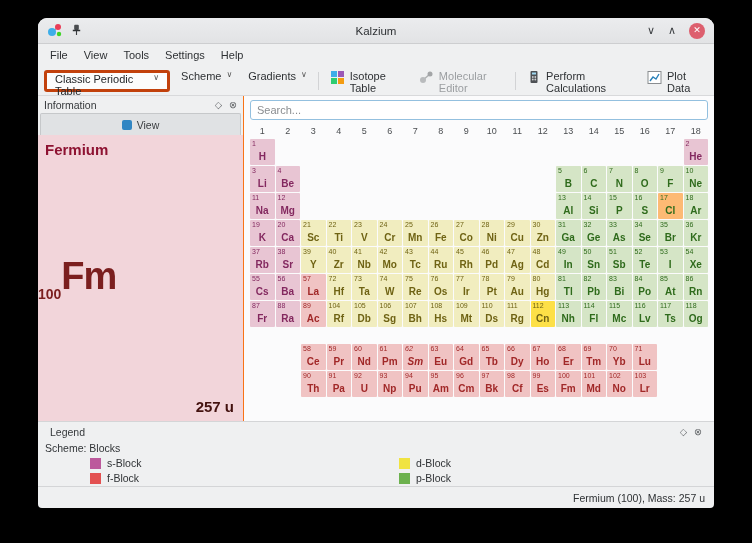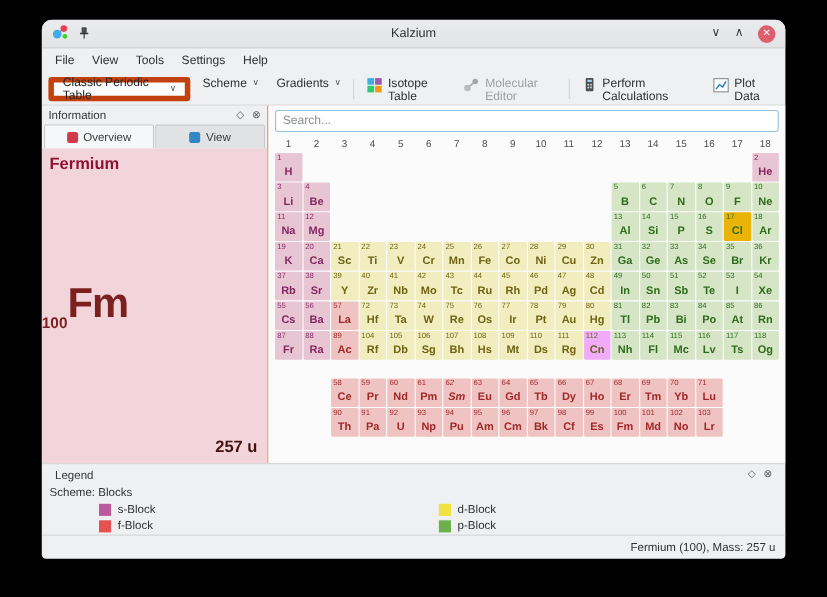--- a/index.html
+++ b/index.html
@@ -10,21 +10,21 @@
   .tb-left{display:flex;align-items:center;gap:7px;z-index:1}
   .tb-title{position:absolute;left:0;right:0;text-align:center;font-size:11.5px;color:#2e3134}
   .tb-controls{margin-left:auto;display:flex;align-items:center;gap:13px;z-index:1}
   .win-glyph{font-size:11px;color:#3a3d40;line-height:1}
   .win-close{width:16px;height:16px;border-radius:50%;background:#dd5f6e;color:#fff;display:flex;align-items:center;justify-content:center;font-size:9px;line-height:1}
 
   .menubar{flex:0 0 22px;display:flex;align-items:center;padding:0 4px}
   .menu-item{padding:3px 8px;color:#2e3134}
 
   .toolbar{flex:0 0 30px;display:flex;align-items:center;padding:0 6px;gap:6px;border-bottom:1px solid #d8d9db}
-  .combo{display:flex;align-items:center;gap:8px;background:#fcfcfc;border:5px solid #c2410c;border-radius:3px;height:22px;padding:0 8px}
+  .combo{display:flex;align-items:flex-start;gap:8px;background:#fcfcfc;border:3px solid #c2410c;border-radius:3px;height:22px;padding:0 8px}
   .arr{font-size:8px;color:#555}
   .toolbtn{display:flex;align-items:flex-start;gap:5px;height:22px;padding:0 5px;border-radius:3px;color:#2e3134}
   .toolbtn.disabled{color:#9b9ea1}
   .tb-sep{width:1px;height:18px;background:#d2d3d5}
   .toolbtn svg{display:block}
 
   .main{flex:1;display:flex;min-height:0}
   .sidebar{width:206px;display:flex;flex-direction:column;border-right:1px solid #f97316}
   .dock-header{height:17px;display:flex;align-items:center;padding:0 6px;font-size:10.5px;color:#35383b}
   .dock-btns{margin-left:auto;display:flex;gap:7px;align-items:center}
@@ -164,24 +164,20 @@
     <div class="main">
       <div class="sidebar">
         <div class="dock-header">
           <span>Information</span>
           <span class="dock-btns">
             <span class="dock-btn">◇</span>
             <span class="dock-btn">⊗</span>
           </span>
         </div>
         <div class="tabbar">
-          <div class="tab active">
-            <span class="tabicon red"></span>
-            <span>Overview</span>
-          </div>
           <div class="tab">
             <span class="tabicon blue"></span>
             <span>View</span>
           </div>
         </div>
         <div class="overview-panel">
           <div class="el-name">Fermium</div>
           <div class="el-symbol">
             <span class="el-num">100</span><span class="el-sym">Fm</span>
           </div>
@@ -267,21 +263,21 @@
               <span class="sym">Si</span>
             </div>
             <div class="tile" style="background: rgb(213, 229, 198); color: rgb(47, 107, 28); grid-area: 4 / 15;">
               <span class="num">15</span>
               <span class="sym">P</span>
             </div>
             <div class="tile" style="background: rgb(213, 229, 198); color: rgb(47, 107, 28); grid-area: 4 / 16;">
               <span class="num">16</span>
               <span class="sym">S</span>
             </div>
-            <div class="tile" style="background: #eab308; color: rgb(47, 107, 28); grid-area: 4 / 17;">
+            <div class="tile" style="background: #fdba74; color: rgb(47, 107, 28); grid-area: 4 / 17;">
               <span class="num">17</span>
               <span class="sym">Cl</span>
             </div>
             <div class="tile" style="background: rgb(213, 229, 198); color: rgb(47, 107, 28); grid-area: 4 / 18;">
               <span class="num">18</span>
               <span class="sym">Ar</span>
             </div>
             <div class="tile" style="background: rgb(232, 197, 211); color: rgb(131, 40, 95); grid-area: 5 / 1;">
               <span class="num">19</span>
               <span class="sym">K</span>
@@ -535,21 +531,21 @@
               <span class="sym">Mt</span>
             </div>
             <div class="tile" style="background: rgb(241, 237, 191); color: rgb(111, 99, 20); grid-area: 8 / 10;">
               <span class="num">110</span>
               <span class="sym">Ds</span>
             </div>
             <div class="tile" style="background: rgb(241, 237, 191); color: rgb(111, 99, 20); grid-area: 8 / 11;">
               <span class="num">111</span>
               <span class="sym">Rg</span>
             </div>
-            <div class="tile" style="background: #f0abfc; color: rgb(111, 99, 20); grid-area: 8 / 12;">
+            <div class="tile" style="background: #fde047; color: rgb(111, 99, 20); grid-area: 8 / 12;">
               <span class="num">112</span>
               <span class="sym">Cn</span>
             </div>
             <div class="tile" style="background: rgb(213, 229, 198); color: rgb(47, 107, 28); grid-area: 8 / 13;">
               <span class="num">113</span>
               <span class="sym">Nh</span>
             </div>
             <div class="tile" style="background: rgb(213, 229, 198); color: rgb(47, 107, 28); grid-area: 8 / 14;">
               <span class="num">114</span>
               <span class="sym">Fl</span>

